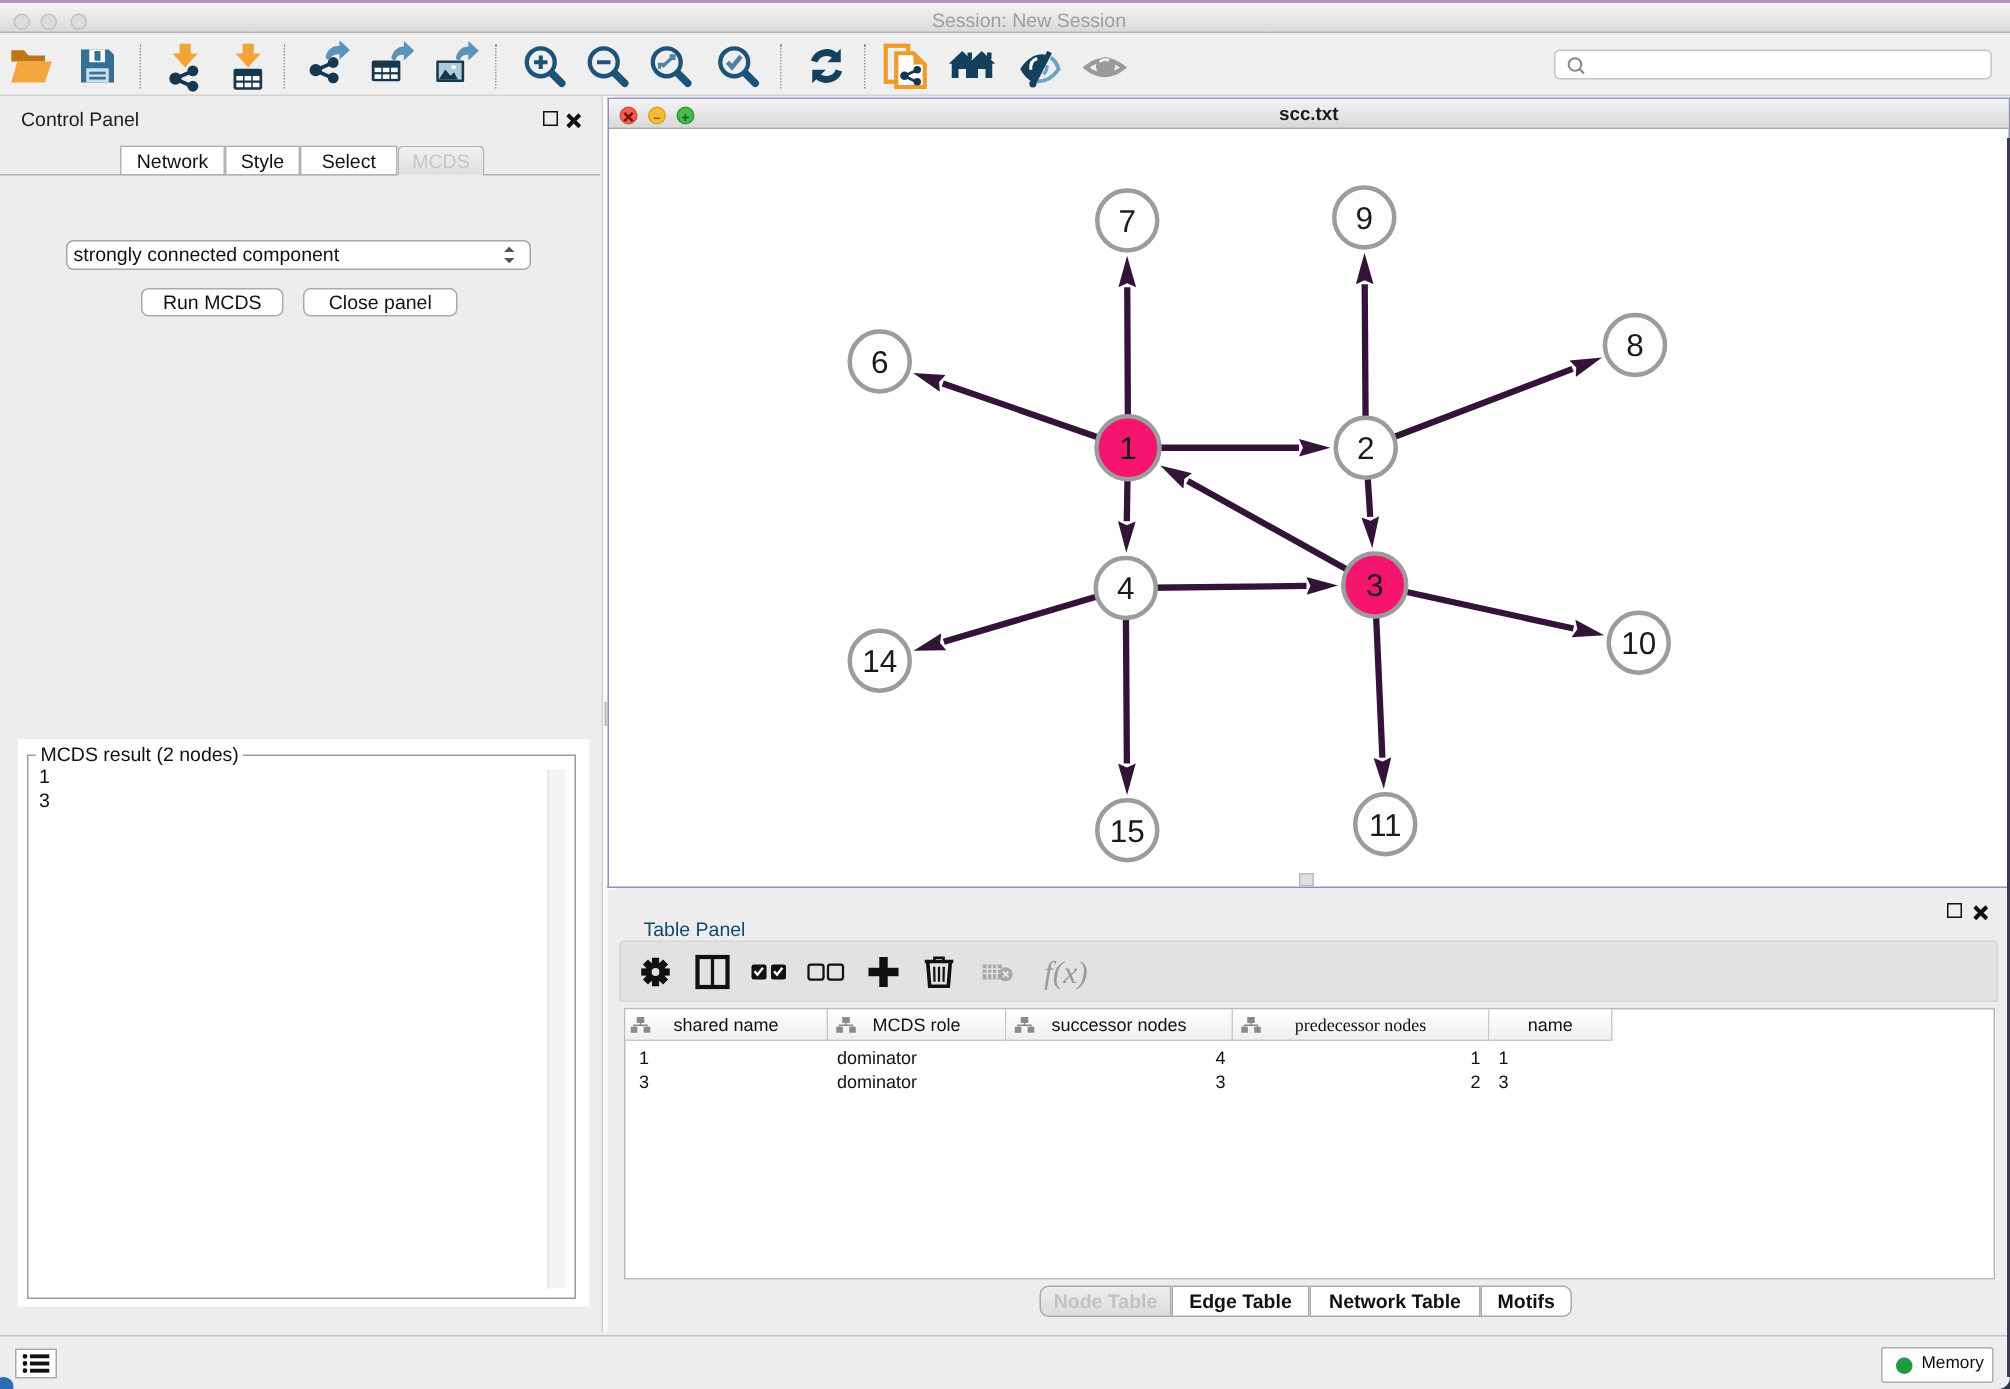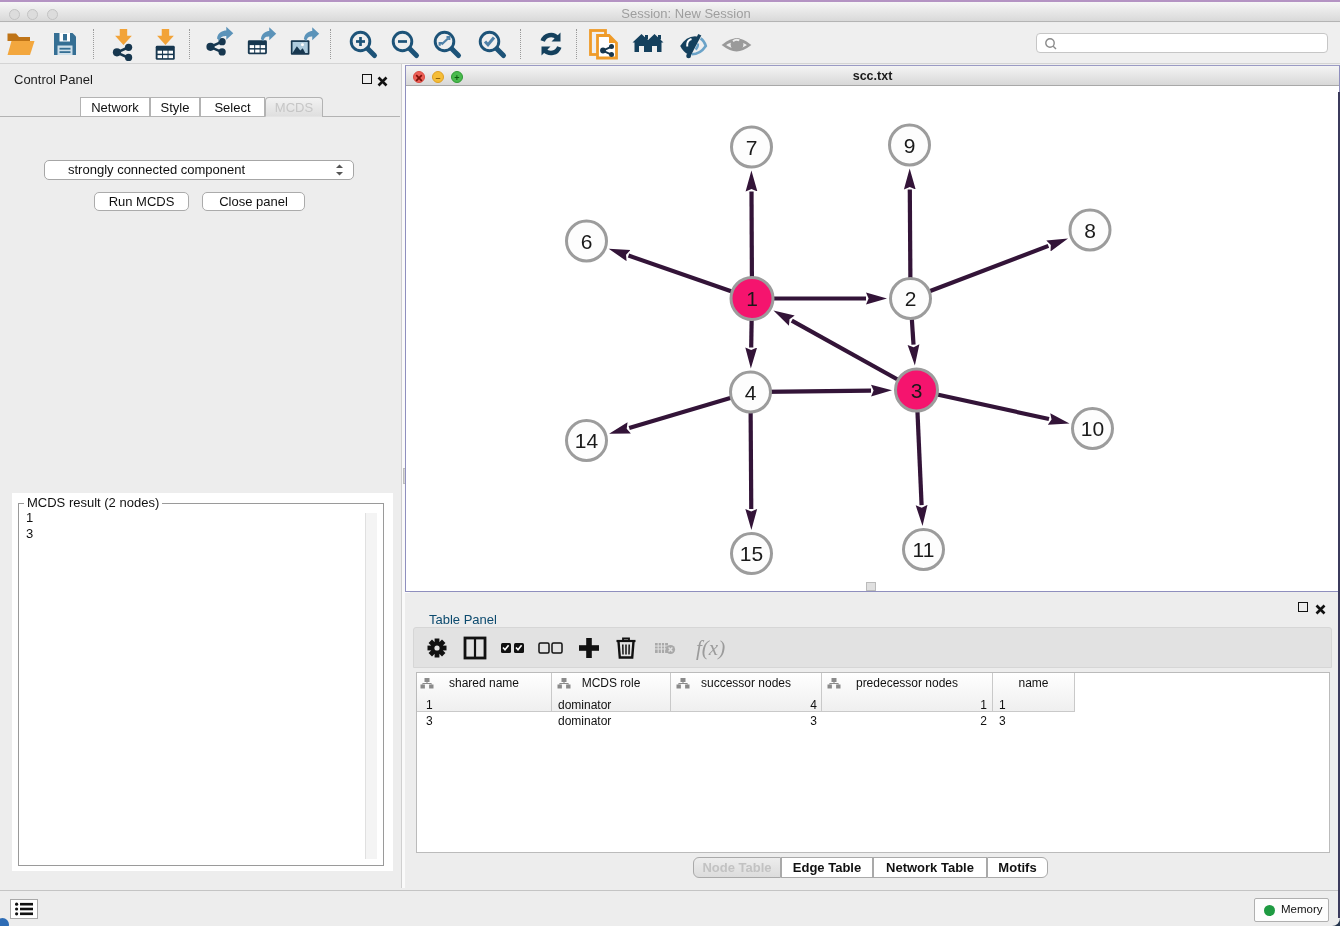--- a/index.html
+++ b/index.html
@@ -26,21 +26,21 @@
   .panelbox { position:absolute; top:10px; width:10px; height:10px; border:1.5px solid #111; }
   .panelx  { position:absolute; }
   .tab { position:absolute; top:0; height:20px; background:#fff; border:1px solid #b3b3b3;
     font-size:13px; color:#111; text-align:center; line-height:19px; }
   #tabline1 { position:absolute; left:0; top:52px; width:265px; height:0; border-top:1px solid #b3b3b3; }
   #tabline2 { position:absolute; left:322px; top:52px; width:78px; height:0; border-top:1px solid #b3b3b3; }
   #opt-label { position:absolute; left:0; top:73px; width:400px; text-align:center;
     font-size:13px; color:#111; }
   #dropdown { position:absolute; left:44px; top:96px; width:310px; height:20px;
     background:#fff; border:1px solid #a6a6a6; border-radius:5px;
-    font-size:13px; color:#111; line-height:18px; padding-left:23px; }
+    font-size:13px; color:#111; line-height:18px; padding-left:4px; }
   .btn { position:absolute; top:128px; height:19px; background:#fff; border:1px solid #ababab;
     border-radius:5px; font-size:13px; color:#111; text-align:center; line-height:17px; }
   #results { position:absolute; left:12px; top:429px; width:381px; height:378px; background:#fff; }
   #grp { position:absolute; left:6px; top:10px; right:9px; bottom:5px; border:1px solid #9a9a9a; }
   #grp-label { position:absolute; left:12px; top:2px; background:#fff; padding:0 3px;
     font-size:13px; color:#111; z-index:3; }
   #ta { position:absolute; left:2px; top:4px; right:2px; bottom:2px; background:#fff;
     font-size:13px; color:#111; line-height:15.5px; padding:2px 0 0 5px; }
   #ta-sb { position:absolute; right:4px; top:5px; width:12px; bottom:4px; background:#f4f4f4;
     border-left:1px solid #e0e0e0; }
@@ -59,21 +59,21 @@
     font-size:12.5px; font-weight:700; color:#1b1b1b; }
   #grip { left:866px; top:582px; width:10px; height:9px; background:#e0e0e0;
     border:1px solid #bbb; }
   
   #tp { left:405px; top:593px; width:935px; height:295px; background:#ededed; }
   #tp-head { position:absolute; left:24px; top:7px; font-size:13px; color:#0c4a6e;margin-top:12px; }
   #tp-toolbar { position:absolute; left:8px; top:34px; width:919px; height:41px;
     background:#e2e2e2; border:1px solid #d6d6d6; border-radius:3px 3px 0 0; }
   #tbl { position:absolute; left:11px; top:79px; width:914px; height:181px; background:#fff;
     border:1px solid #bbb; }
-  .hcell { position:absolute; top:0; height:39px; background:linear-gradient(#ffffff,#efefef);
+  .hcell { position:absolute; top:0; height:21px; background:linear-gradient(#ffffff,#efefef);
     border-right:1px solid #c9c9c9; border-bottom:1px solid #c9c9c9;
     font-size:12px; color:#111; text-align:center; line-height:21px; }
   .cellL { position:absolute; font-size:12px; color:#111; }
   .cellR { position:absolute; font-size:12px; color:#111; text-align:right; }
   
   .ftab { position:absolute; top:264px; height:21px; background:#fff; border:1px solid #a9a9a9;
     font-size:13px; font-weight:700; color:#111; text-align:center; line-height:20px; }
   
   #statusbar { left:0; top:890px; width:1340px; height:36px; background:#ededed;
     border-top:1px solid #c4c4c4; }
@@ -402,21 +402,21 @@
         <path d="M4.6,-0.4 L8.4,3.4 M8.4,-0.4 L4.6,3.4" stroke="#e2e2e2" stroke-width="1.4"></path>
       </g>
 
       <text x="282" y="27" font-family="'Liberation Serif',serif" font-style="italic" font-size="21" fill="#9b9b9b">f(x)</text>
     </svg>
   </div>
   <div id="tbl">
     <div class="hcell" style="left:0px; width:135px;">shared name</div>
     <div class="hcell" style="left:135px; width:119px;">MCDS role</div>
     <div class="hcell" style="left:254px; width:151px;">successor nodes</div>
-    <div class="hcell" style="left:405px; width:171px;">predecessor nodes</div>
+    <div class="hcell" style="left:405px; width:171px;font-family:Liberation Serif, serif;">predecessor nodes</div>
     <div class="hcell" style="left:576px; width:82px;">name</div>
     <svg width="600" height="21" viewBox="0 0 600 21" style="position:absolute;left:0;top:0">
       <g fill="#8a8a8a">
         <g transform="translate(10,10)">
           <rect x="-2.5" y="-5" width="5" height="4"></rect>
             <rect x="-6.5" y="1.5" width="4.4" height="4"></rect>
             <rect x="2.1" y="1.5" width="4.4" height="4"></rect>
           <path d="M0,-1 L0,0.5 M-4.3,1.5 L-4.3,0.5 L4.3,0.5 L4.3,1.5" stroke="#8a8a8a" fill="none" stroke-width="1"></path>
         </g>
         <g transform="translate(147,10)">

